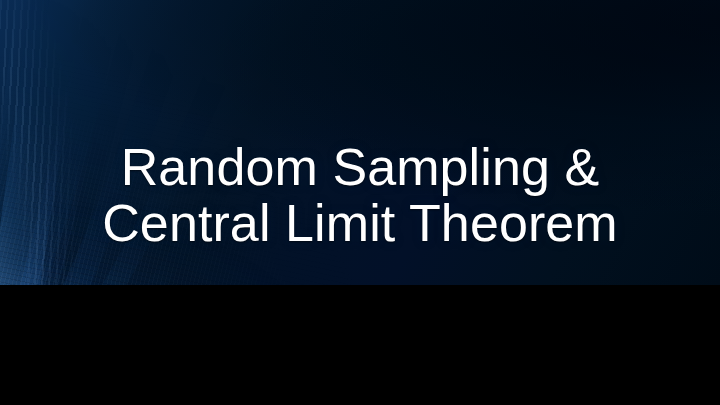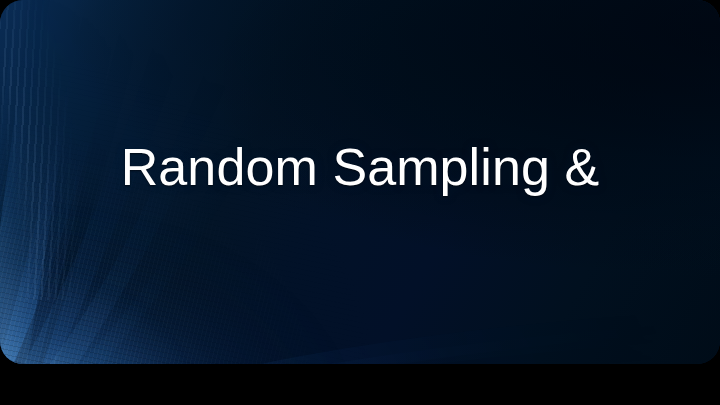--- a/index.html
+++ b/index.html
@@ -4,25 +4,24 @@
 <title>Random Sampling &amp; Central Limit Theorem</title>
 <style>
   html, body {
     margin: 0;
     padding: 0;
     background: #000;
   }
   #slide {
     position: relative;
     width: 720px;
-    height: 364px;
+    height: 285px;
     overflow: hidden;
     background: #02122b;
     font-family: "Liberation Sans", sans-serif;
-    border-radius: 23px;
     -webkit-font-smoothing: antialiased;
   }
 
   
   .bg-base {
     position: absolute;
     inset: 0;
     background:
       radial-gradient(ellipse 130% 95% at 103% 8%,
         #000814 0%, #00101f 38%, rgba(2,18,43,0) 72%),
@@ -228,15 +227,16 @@
       <path d="M-30,430 C -6,296 10,146 40,-14 L 52,-14 C 22,150 6,298 -12,430 Z" fill="url(#edgeArc)" opacity="0.6"></path>
     </g>
   </svg>
 
   <div class="mesh"></div>
   <div class="arc-bands"></div>
   <div class="vignette"></div>
 
   <div class="title-block">
     <span class="title-line">Random Sampling &amp;</span>
+    <span class="title-line">Central Limit Theorem</span>
   </div>
 
 </div>
 
 </body></html>

